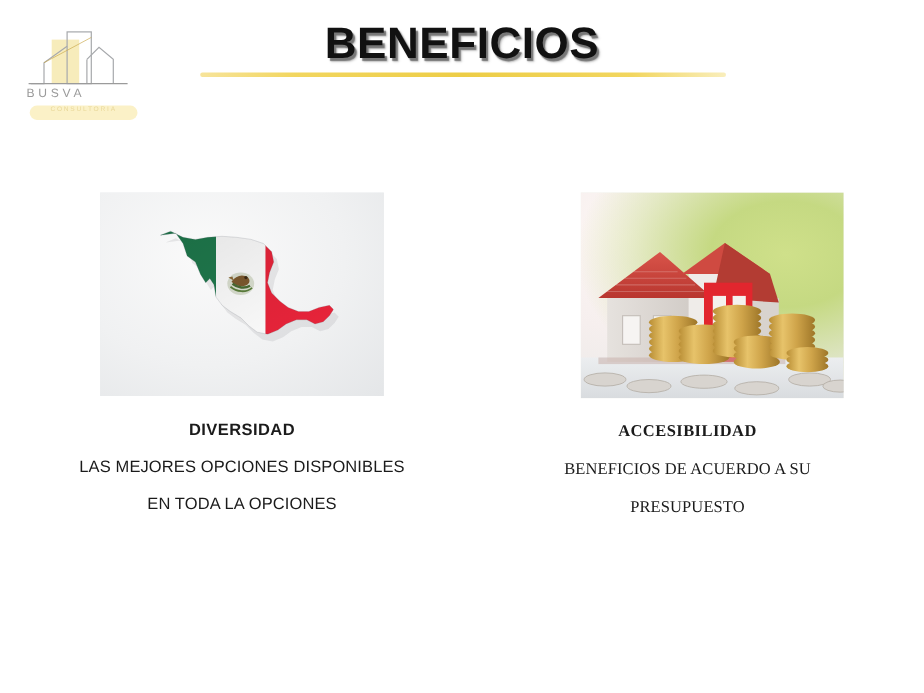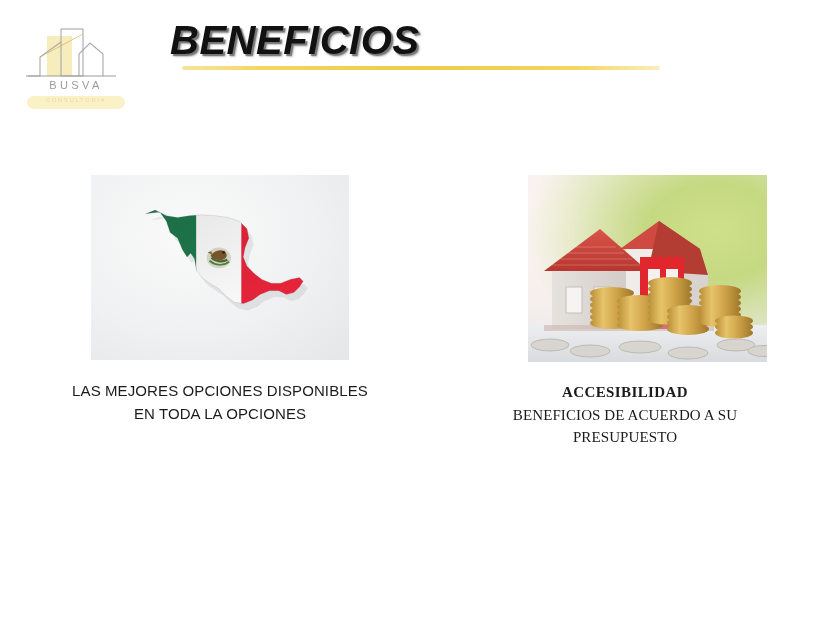--- a/index.html
+++ b/index.html
@@ -13,37 +13,36 @@
 
   
   .logo { position:absolute; left:24px; top:24px; width:104px; height:100px; }
   .logo-mark { position:absolute; left:0; top:0; width:104px; height:60px; }
   .logo-band {
     position:absolute; left:3px; top:72px; width:98px; height:13px;
     background:#fbf0c4; border-radius:7px; opacity:.95;
   }
   .logo-name {
     position:absolute; left:0; top:55px; width:104px;
-    text-align:center; font-size:11px; letter-spacing:3.4px;
+    font-size:11px; letter-spacing:3.4px;
     color:#9b9b9b; font-weight:400;
   }
   .logo-sub {
     position:absolute; left:0; top:73px; width:104px;
     text-align:center; font-size:6px; letter-spacing:1.6px;
     color:#e9d89a; font-weight:400; text-transform:uppercase;
   }
 
   
   .title {
     position:absolute; left:170px; top:18px; width:500px;
-    text-align:left;
+    text-align:center;
     font-size:40px; font-weight:bold; color:#111;
     letter-spacing:.5px;
     text-shadow:2px 2px 1px rgba(90,90,90,.75), 3px 3px 2px rgba(140,140,140,.45);
-    font-style:italic;
   }
   .title-rule {
     position:absolute; left:182px; top:66px; width:478px; height:4px;
     background:linear-gradient(90deg,#f7e49b 0%,#f2d65f 18%,#edcd46 50%,#f2d65f 82%,#f9eebc 100%);
     border-radius:2px;
   }
 
   
   .col { position:absolute; top:175px; }
   .col-left  { left:30px;  width:380px; }
@@ -80,21 +79,21 @@
   
   .caption { position:absolute; width:100%; text-align:center; }
   .cap-left  { left:0; top:205px; }
   .cap-right { left:0; top:207px;font-family:Liberation Serif, serif; }
   .cap-head {
     font-size:15px; font-weight:bold; color:#1b1b1b;
     letter-spacing:.4px; line-height:1.45;
   }
   .cap-line {
     font-size:15px; font-weight:400; color:#1b1b1b;
-    letter-spacing:.1px; line-height:1.5;
+    letter-spacing:.1px; line-height:1.5;margin-top:12px;
   }
 </style>
 </head>
 <body>
 
 <div class="slide">
 
   <div class="logo">
     <div class="logo-mark">
       <svg viewBox="0 0 104 60" width="104" height="60">
@@ -165,20 +164,21 @@
         <path d="M18,18 L33,16 L40,26 L44,38 L52,44 L57,56 L62,64 L66,60
                  L70,66 L72,78 L78,86 L86,92 L96,98 L104,106 L112,112
                  L122,114 L132,110 L140,104 L150,100 L160,100 L168,104
                  L176,102 L182,96 L186,90 L182,86 L172,88 L162,92 L152,92
                  L142,88 L134,82 L126,74 L122,64 L124,54 L128,44 L126,34
                  L118,26 L106,22 L92,20 L78,19 L64,20 L52,22 L40,20 L28,14 Z" fill="url(#mxshadow)" stroke="rgba(120,125,130,.35)" stroke-width=".6"></path>
       </svg>
     </div>
 
     <div class="caption cap-left">
+      <div class="cap-head">DIVERSIDAD</div>
       <div class="cap-line">LAS MEJORES OPCIONES DISPONIBLES</div>
       <div class="cap-line">EN TODA LA OPCIONES</div>
     </div>
   </div>
 
   <div class="col col-right">
 
     <div class="photo photo-right">
       <div class="hr-bg"></div>
       <svg class="hr-img" viewBox="0 0 239 187">

